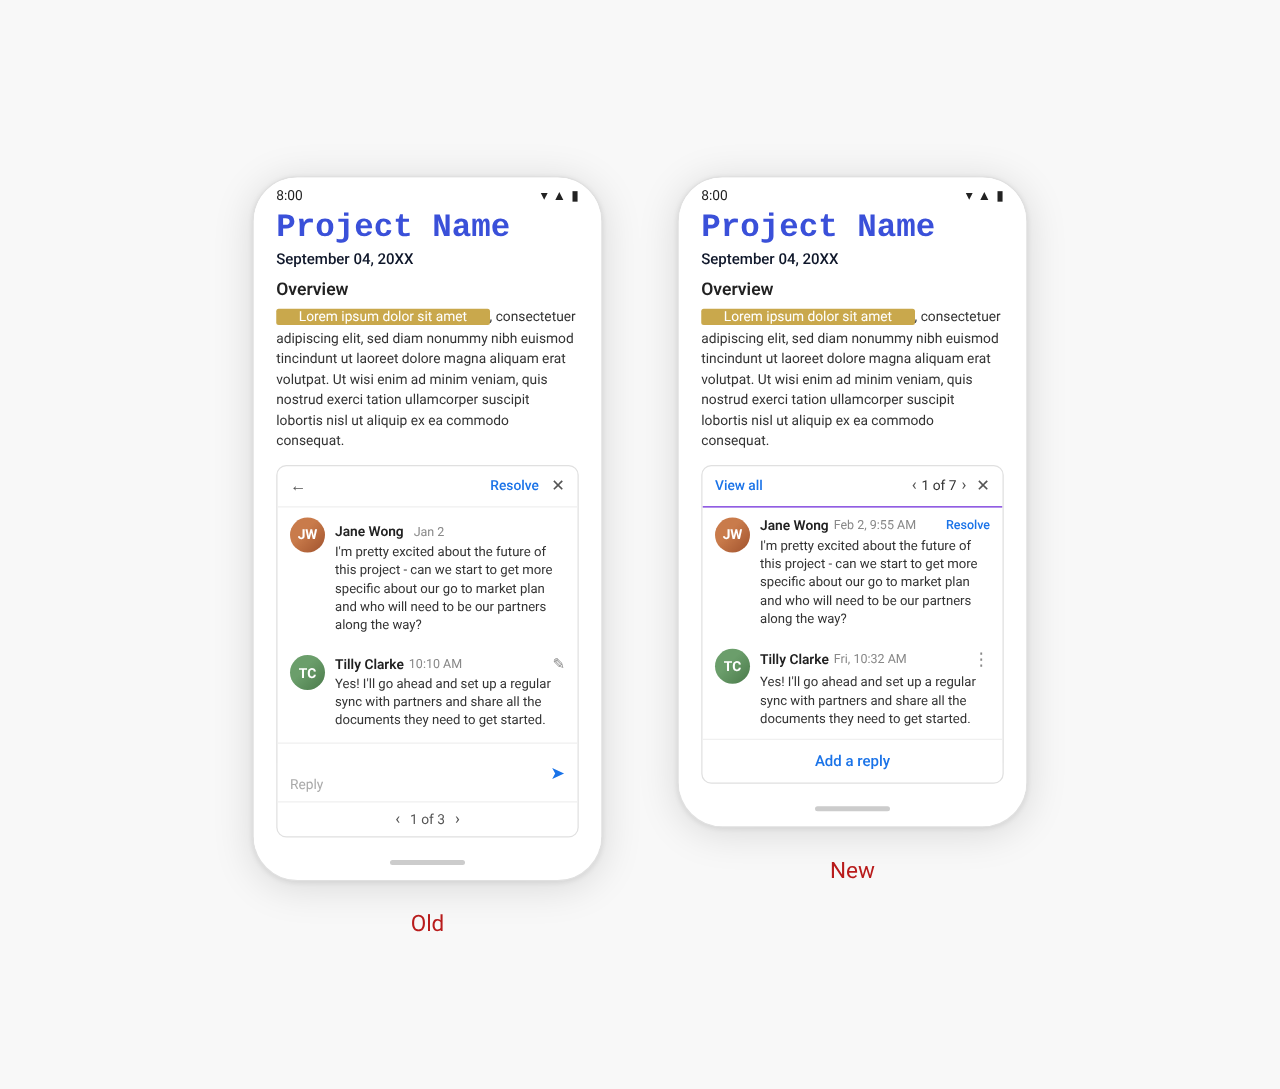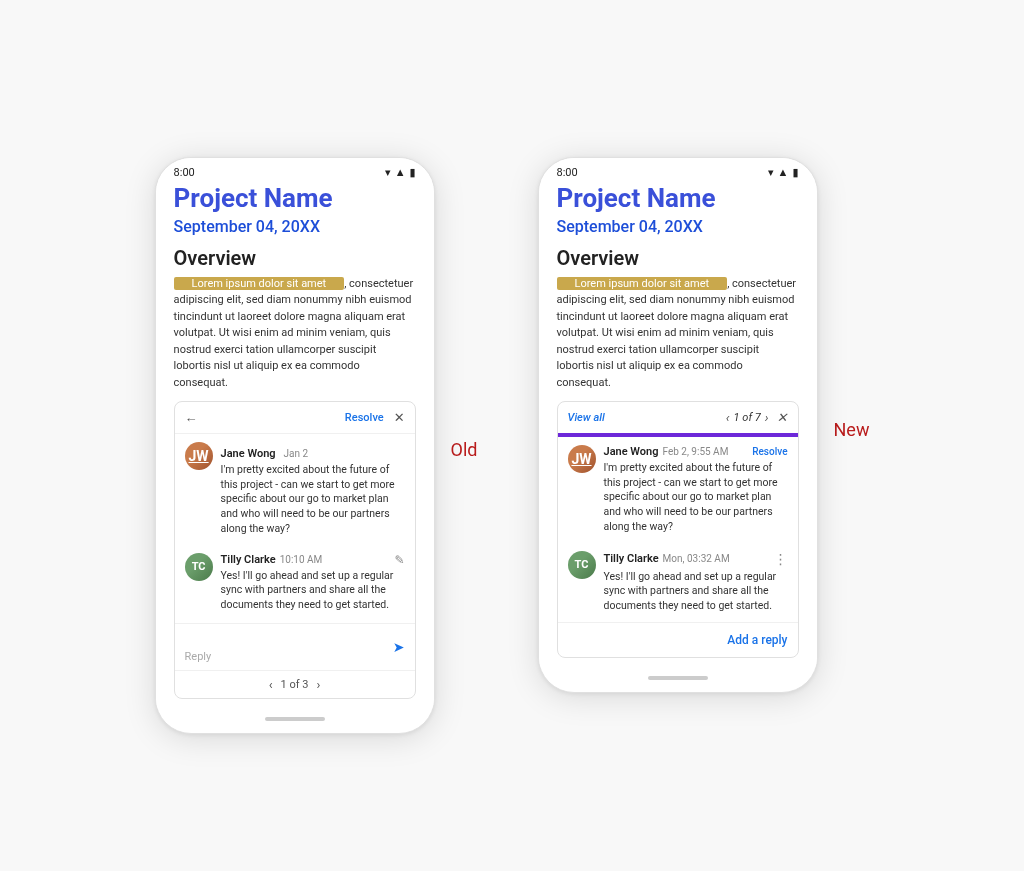--- a/index.html
+++ b/index.html
@@ -16,21 +16,21 @@
     .comparison-row {
       display: flex;
       flex-direction: row;
       align-items: flex-start;
       justify-content: center;
       gap: 60px;
       padding: 40px 20px 20px;
     }
     .phone-section {
       display: flex;
-      flex-direction: row;
+      flex-direction: column;
       align-items: center;
       gap: 16px;
     }
     .phone-label {
       font-size: 18px;
       color: #b91c1c;
       margin-top: 8px;
     }
     .phone-outer {
       width: 280px;
@@ -60,29 +60,30 @@
     .phone-content {
       padding: 0 18px 10px;
       background: #fff;
     }
     .doc-title {
       font-size: 26px;
       font-weight: 700;
       color: #3a50d9;
       margin-bottom: 2px;
       line-height: 1.2;
+      font-family: Liberation Mono, monospace;
     }
     .doc-date {
-      font-size: 16px;
-      color: #1d4ed8;
+      font-size: 12px;
+      color: #0f172a;
       font-weight: 500;
       margin-bottom: 10px;
     }
     .section-title {
-      font-size: 20px;
+      font-size: 14px;
       font-weight: 600;
       color: #222;
       margin-bottom: 6px;
     }
     .doc-text {
       font-size: 11px;
       color: #333;
       line-height: 1.5;
     }
     .highlight {
@@ -130,21 +131,21 @@
     .avatar {
       width: 28px;
       height: 28px;
       border-radius: 50%;
       flex-shrink: 0;
       overflow: hidden;
     }
     .avatar-jane {
       background: linear-gradient(135deg, #c97b4b 40%, #a0522d 100%);
       display: flex; align-items: center; justify-content: center;
-      color: #fff; font-size: 14px; font-weight: 700; text-decoration: underline;
+      color: #fff; font-size: 11px; font-weight: 700;
     }
     .avatar-tilly {
       background: linear-gradient(135deg, #6b9e6b 40%, #4a7a4a 100%);
       display: flex; align-items: center; justify-content: center;
       color: #fff; font-size: 11px; font-weight: 700;
     }
     .comment-body { flex: 1; }
     .commenter-name {
       font-size: 11px;
       font-weight: 600;
@@ -196,23 +197,22 @@
       background: #fff;
       border: 1px solid #e0e0e0;
       border-radius: 8px;
       margin-top: 10px;
       overflow: hidden;
     }
     .new-panel-header {
       display: flex;
       align-items: center;
       padding: 8px 10px;
-      border-bottom: 4px solid #6d28d9;
-      gap: 4px;
-      font-style: italic;
+      border-bottom: 1px solid #6d28d9;
+      gap: 4px;
     }
     .view-all-btn {
       color: #1a73e8;
       font-size: 11px;
       font-weight: 500;
       cursor: pointer;
     }
     .new-nav-controls {
       display: flex;
       align-items: center;
@@ -265,21 +265,21 @@
     .new-tilly-header {
       display: flex;
       align-items: center;
       gap: 4px;
       width: 100%;
     }
     .more-icon { color: #888; font-size: 14px; margin-left: auto; }
     .add-reply-bar {
       display: flex;
       align-items: center;
-      justify-content: flex-end;
+      justify-content: center;
       padding: 10px;
       border-top: 1px solid #f0f0f0;
     }
     .add-reply-btn {
       color: #1a73e8;
       font-size: 12px;
       font-weight: 500;
       cursor: pointer;
     }
     .phone-bottom-bar {
@@ -409,21 +409,21 @@
               </div>
               <div class="new-comment-text">I'm pretty excited about the future of this project - can we start to get more specific about our go to market plan and who will need to be our partners along the way?</div>
             </div>
           </div>
 
           <div class="new-comment-entry">
             <div class="avatar avatar-tilly">TC</div>
             <div class="comment-body">
               <div class="new-tilly-header">
                 <span class="new-commenter-name">Tilly Clarke</span>
-                <span class="new-comment-time">Mon, 03:32 AM</span>
+                <span class="new-comment-time">Fri, 10:32 AM</span>
                 <span class="more-icon">⋮</span>
               </div>
               <div class="new-comment-text">Yes! I'll go ahead and set up a regular sync with partners and share all the documents they need to get started.</div>
             </div>
           </div>
 
           <div class="add-reply-bar">
             <span class="add-reply-btn">Add a reply</span>
           </div>
         </div>

